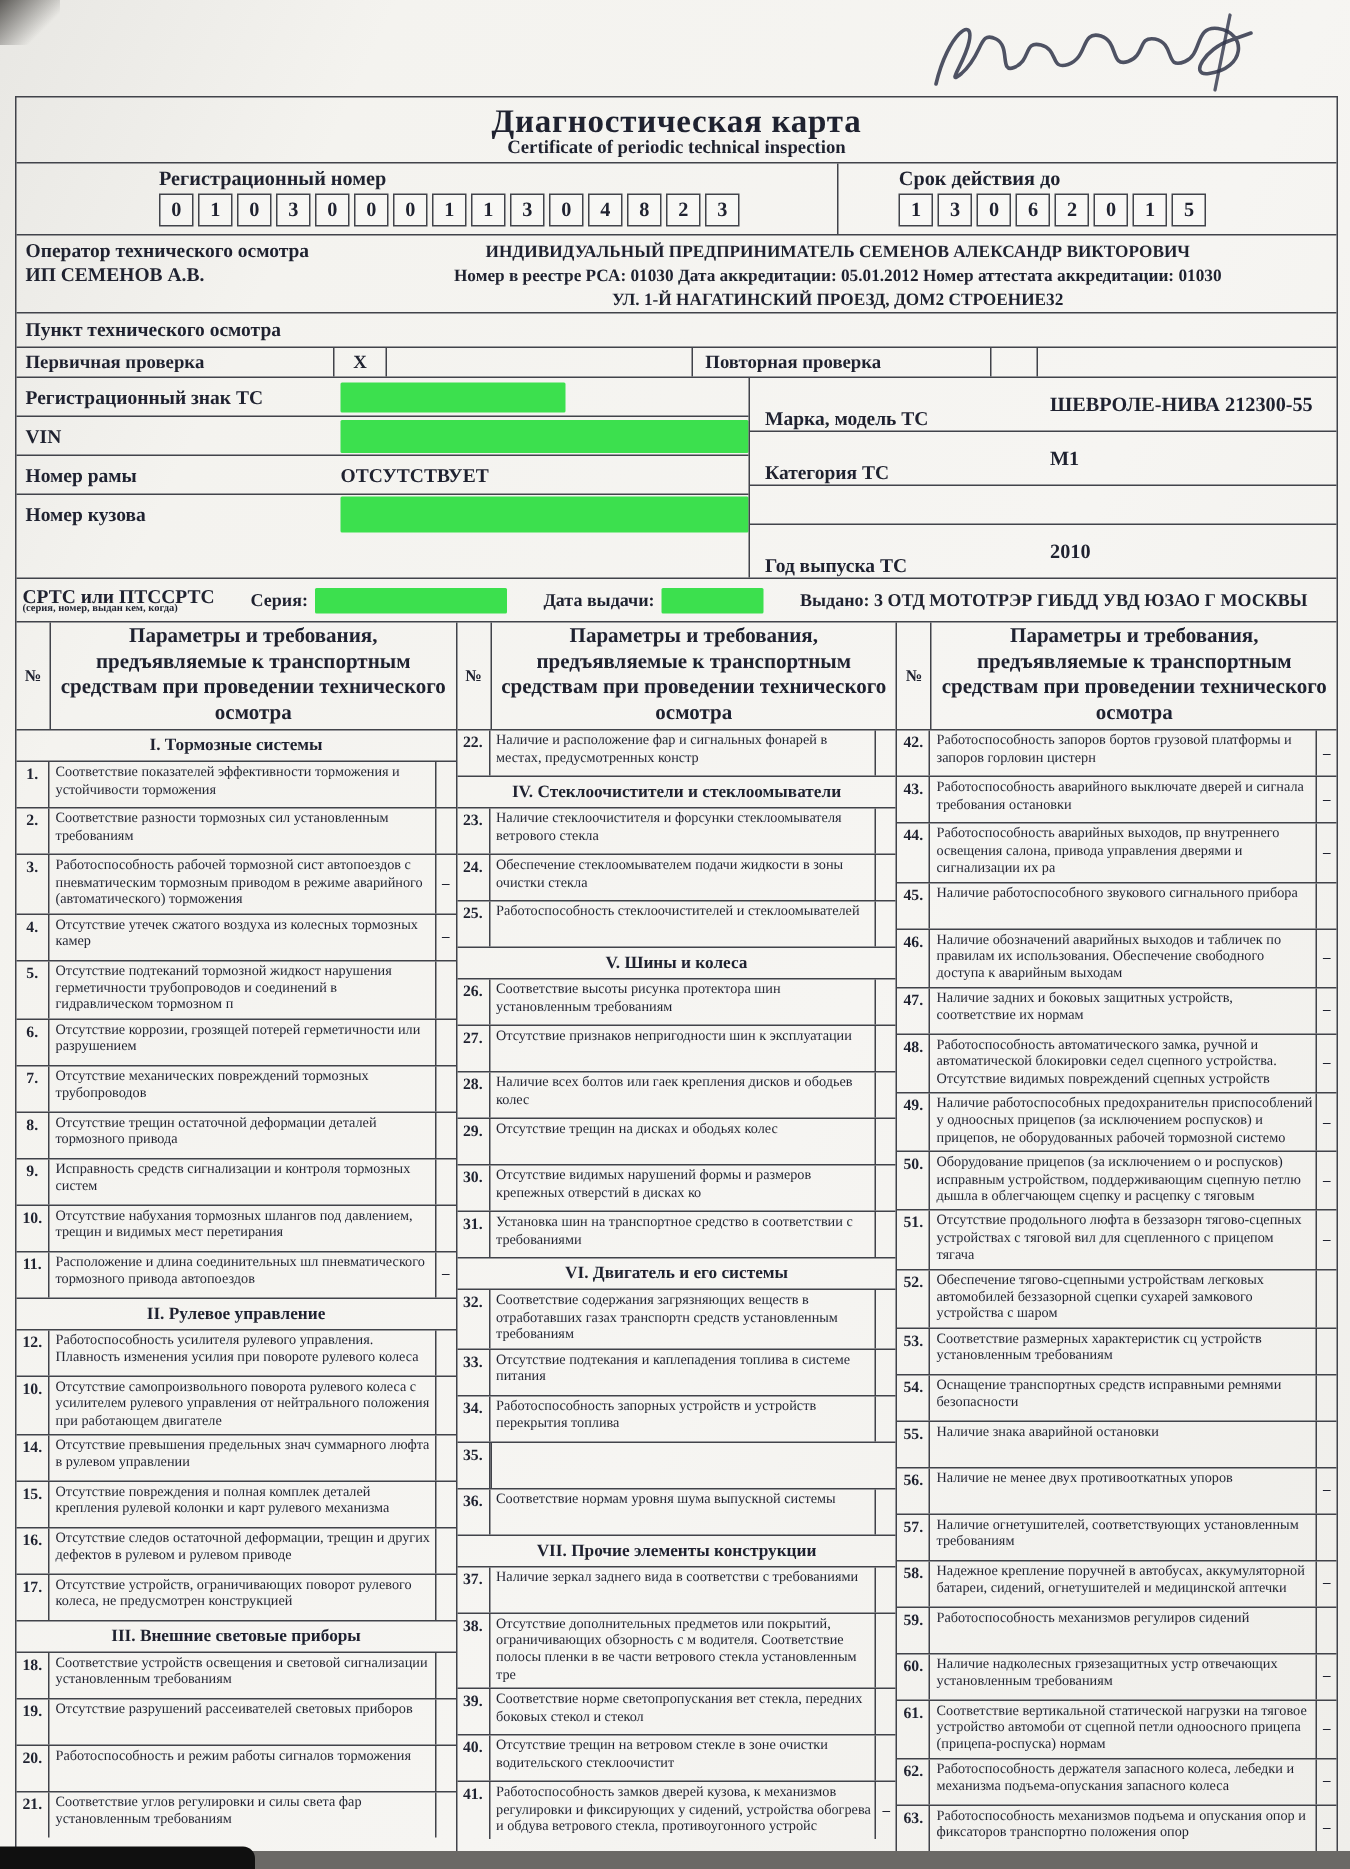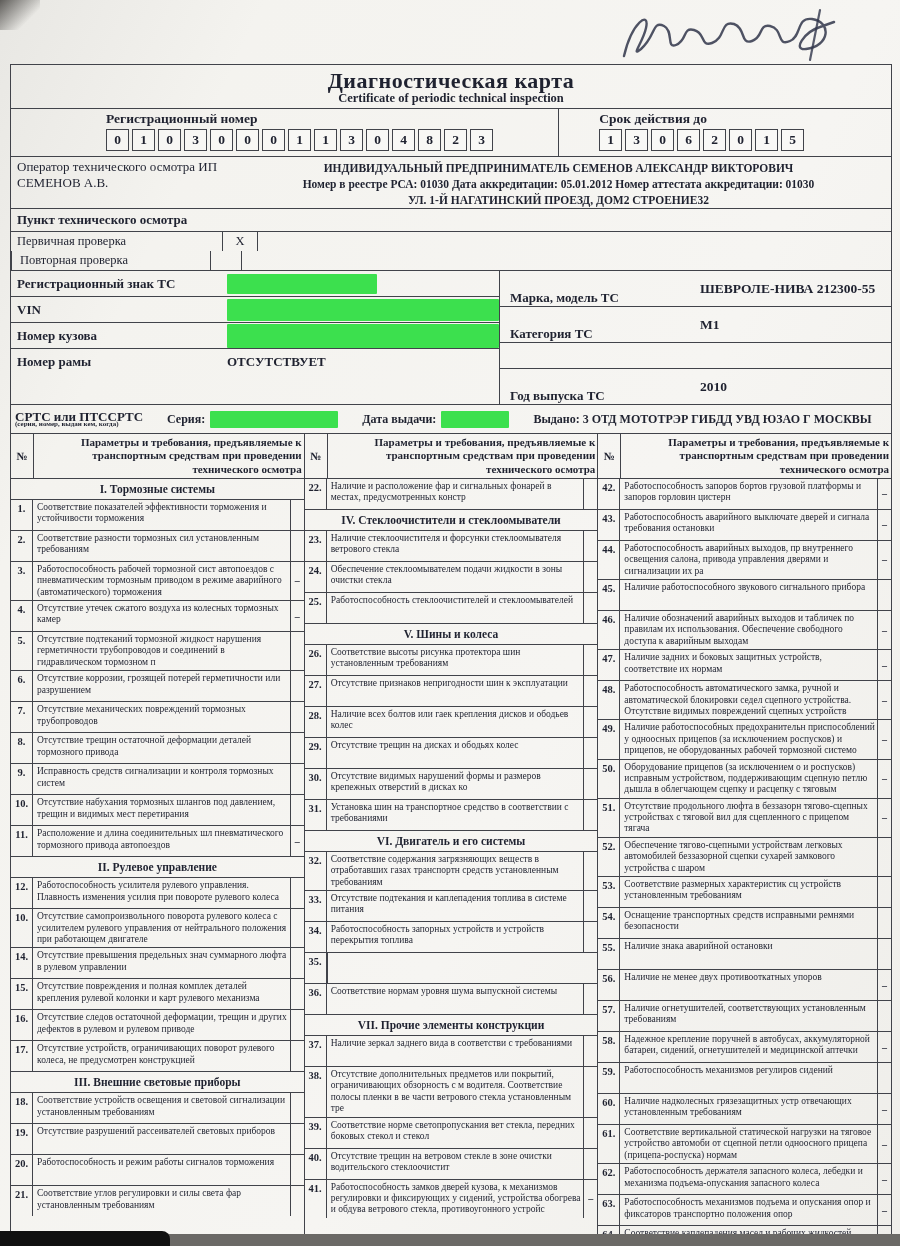--- a/index.html
+++ b/index.html
@@ -26,27 +26,27 @@
 
   .row{border-top:1.3px solid #41434a;}
   .reg-row{display:flex;}
   .reg-left{flex:1.55;padding:2px 0 5px 95px;}
   .reg-right{flex:1;border-left:1.3px solid #41434a;padding:2px 0 5px 40px;}
   .reg-label{font-size:13.5px;font-weight:bold;margin-bottom:2px;}
   .digit-strip{display:flex;gap:3px;}
   .digit-box{width:21px;height:20px;border:1.3px solid #41434a;display:flex;align-items:center;justify-content:center;font-weight:bold;font-size:13.5px;background:rgba(255,255,255,.35);}
 
   .op-row{display:flex;}
-  .op-label{width:205px;padding:2px 4px 2px 6px;font-size:13px;font-weight:normal;line-height:1.25;}
+  .op-label{width:205px;padding:2px 4px 2px 6px;font-size:13px;font-weight:bold;line-height:1.25;}
   .op-content{flex:1;text-align:center;font-size:11.5px;font-weight:bold;line-height:1.4;padding-top:3px;}
   .punkt-row{display:flex;font-weight:bold;}
   .punkt-label{width:260px;padding:3px 0 3px 6px;font-size:13px;}
   .punkt-value{flex:1;font-size:12.5px;padding:4px 0 0 120px;}
 
-  .pv-row{display:flex;font-weight:normal;font-size:12.5px;flex-direction:column;}
+  .pv-row{display:flex;font-weight:bold;font-size:12.5px;}
   .pv-left{flex:1.05;display:flex;}
   .pv-left-label{width:205px;padding:2px 0 2px 6px;}
   .pv-box{width:34px;border-left:1.2px solid #41434a;border-right:1.2px solid #41434a;text-align:center;padding-top:2px;}
   .pv-right{flex:1;border-left:1.3px solid #41434a;display:flex;}
   .pv-right-label{width:190px;padding:2px 0 2px 8px;}
   .pv-cell{width:30px;border-left:1.2px solid #41434a;}
 
   .veh{display:flex;}
   .veh-left{flex:1.07;}
   .veh-right{flex:1;border-left:1.3px solid #41434a;}
@@ -68,21 +68,21 @@
   .srts-label{padding-left:4px;line-height:1;}
   .srts-main{font-size:13px;}
   .srts-sub{font-size:7px;font-weight:bold;display:block;margin-top:-2px;}
   .srts-piece{margin-left:24px;display:flex;align-items:center;gap:5px;justify-content:space-between;}
 
   .checklist{display:flex;border-top:1.3px solid #41434a;align-items:stretch;}
   .checklist-col{flex:1;min-width:0;}
   .checklist-col + .checklist-col{border-left:1.3px solid #41434a;}
   .col-header{display:flex;border-bottom:1.3px solid #41434a;}
   .col-header .no-h{width:22px;flex:none;border-right:1.2px solid #41434a;display:flex;align-items:center;justify-content:center;font-weight:bold;font-size:11px;}
-  .col-header .tx-h{flex:1;font-weight:bold;font-size:11px;text-align:right;line-height:1.2;padding:2px 2px;}
+  .col-header .tx-h{flex:1;font-weight:bold;font-size:14px;text-align:center;line-height:1.2;padding:2px 2px;}
   .rows > div + div{border-top:1.15px solid #41434a;}
   .section-row{text-align:center;font-weight:bold;font-size:11.5px;padding:4px 2px;}
   .item-row{display:flex;min-height:30px;}
   .item-row .no{width:21px;flex:none;border-right:1.15px solid #41434a;font-size:10.5px;font-weight:bold;display:flex;justify-content:center;padding-top:3px;}
   .item-row .tx{flex:1;min-width:0;font-size:9.5px;line-height:1.2;padding:2px 1px 2px 4px;}
   .item-row .rs{width:13px;flex:none;border-left:1.15px solid #41434a;display:flex;align-items:center;justify-content:center;font-size:10px;font-weight:bold;}
 </style>
 </head>
 <body>
 
@@ -166,26 +166,26 @@
       <div class="veh-left">
         <div class="veh-row">
           <div class="veh-label">Регистрационный знак ТС</div>
           <span class="redaction red-plate"></span>
         </div>
         <div class="veh-row">
           <div class="veh-label">VIN</div>
           <span class="redaction red-vin"></span>
         </div>
         <div class="veh-row">
+          <div class="veh-label">Номер рамы</div>
+          <div class="veh-val">ОТСУТСТВУЕТ</div>
+        </div>
+        <div class="veh-row">
           <div class="veh-label">Номер кузова</div>
           <span class="redaction red-body"></span>
-        </div>
-        <div class="veh-row">
-          <div class="veh-label">Номер рамы</div>
-          <div class="veh-val">ОТСУТСТВУЕТ</div>
         </div>
       </div>
       <div class="veh-right">
         <div class="veh-row">
           <div class="vr-label">Марка, модель ТС</div>
           <div class="vr-val">ШЕВРОЛЕ-НИВА 212300-55</div>
         </div>
         <div class="veh-row">
           <div class="vr-label">Категория ТС</div>
           <div class="vr-val">М1</div>

